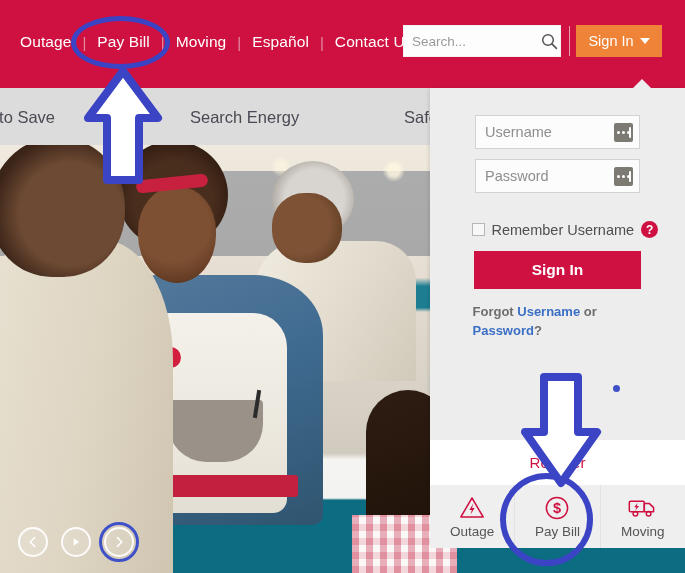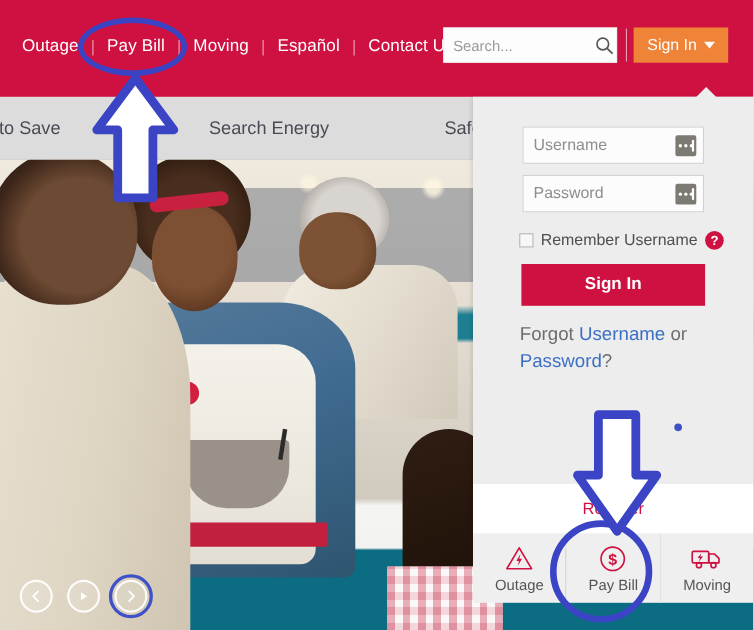--- a/index.html
+++ b/index.html
@@ -421,21 +421,21 @@
   .autofill-icon .bar {
     position: absolute;
     right: 2px;
     width: 2px; height: 11px;
     background: #ffffff;
     border-radius: 1px;
   }
 
   .remember-row {
     width: 172px;
-    margin: 17px auto 0 auto;
+    margin: 28px auto 0 auto;
     display: flex;
     align-items: center;
     gap: 7px;
   }
   .chk {
     width: 13px; height: 13px;
     border: 1px solid #b6b6b6;
     background: #f7f7f7;
     box-sizing: border-box;
     cursor: pointer;
@@ -469,23 +469,24 @@
     border: 0;
     color: #ffffff;
     font-family: "Liberation Sans", sans-serif;
     font-size: 15.5px;
     font-weight: bold;
     cursor: pointer;
   }
   .forgot {
     width: 170px;
     margin: 14px auto 0 auto;
-    font-size: 17px;
+    font-size: 13px;
     color: #6d6d6d;
     line-height: 1.45;
+    font-weight: bold;
   }
   .forgot a {
     color: #3b6fc4;
     text-decoration: none;
   }
   .blue-dot {
     position: absolute;
     left: 613px;
     top: 385px;
     width: 7px; height: 7px;

